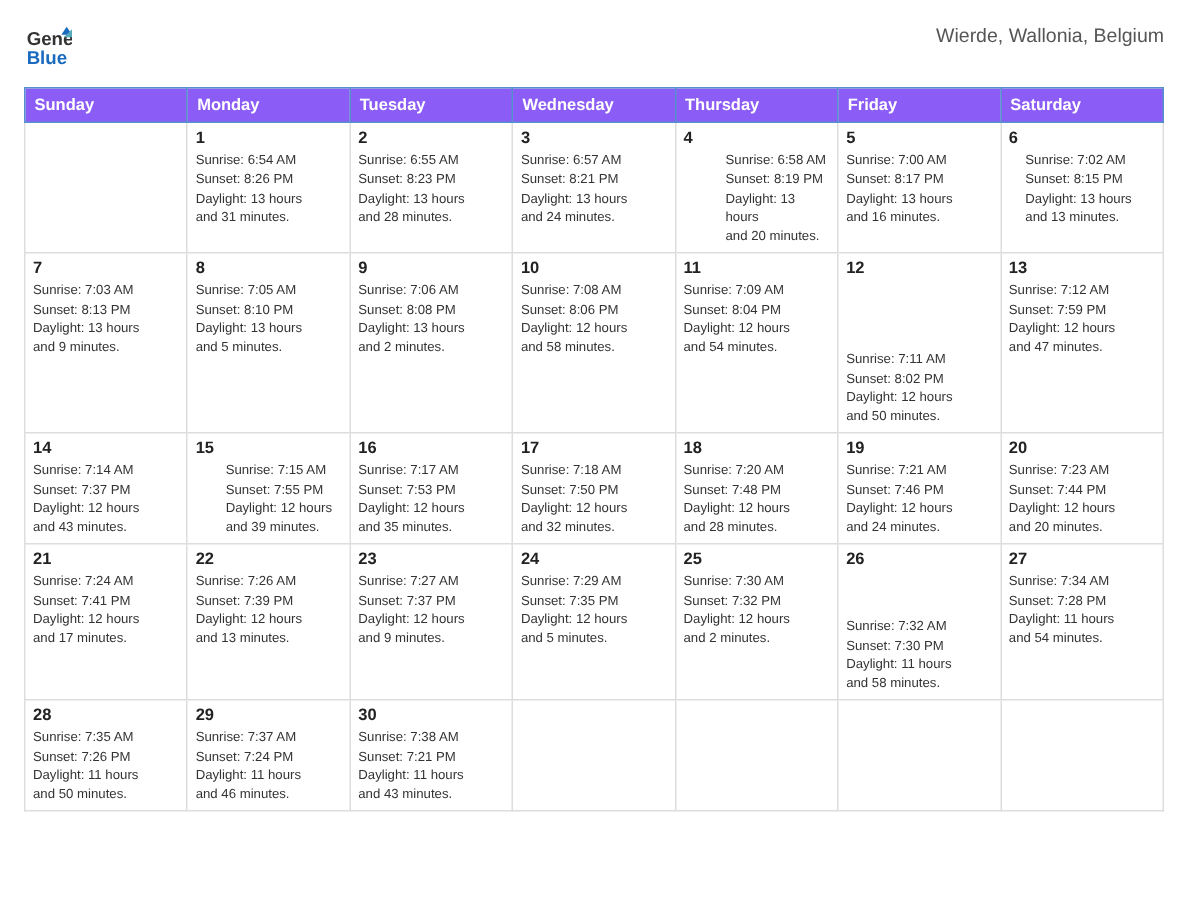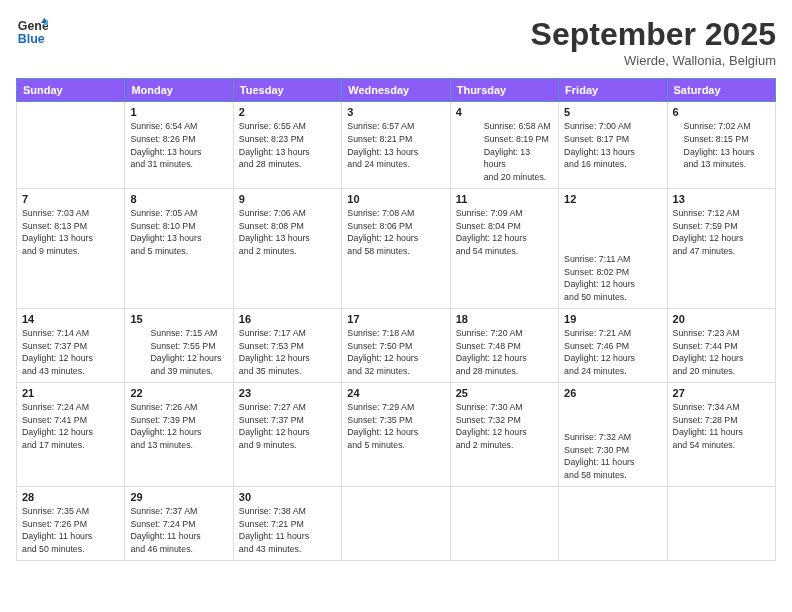--- a/index.html
+++ b/index.html
@@ -90,21 +90,20 @@
   <div class="header">
     <div class="logo">
       <svg class="logo-icon" viewBox="0 0 36 36">
         <text x="2" y="16" font-size="14" font-weight="bold" fill="#333">General</text>
         <text x="2" y="30" font-size="14" font-weight="bold" fill="#1a6bbf">Blue</text>
         <polygon points="28,8 36,8 32,2" fill="#1a6bbf"></polygon>
         <polygon points="30,10 36,10 36,4" fill="#5ab"></polygon>
       </svg>
     </div>
     <div class="title-block">
-      <div class="month-title">September 2025</div>
       <div class="subtitle">Wierde, Wallonia, Belgium</div>
     </div>
   </div>
 
   <table class="calendar">
     <thead>
       <tr id="weekday-header">
           <th>Sunday</th>
           <th>Monday</th>
           <th>Tuesday</th>

